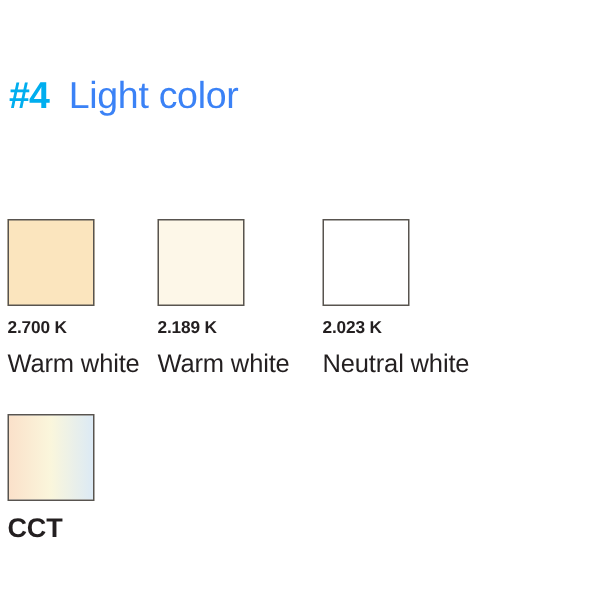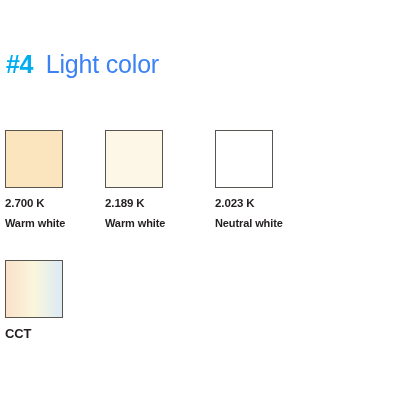--- a/index.html
+++ b/index.html
@@ -44,21 +44,21 @@
     position: absolute;
     left: 0;
     width: 400px;
     height: 120px;
   }
   .row-cct   { top: 130px; }
   .row-modes { top: 260px; }
 
   .cell {
     position: absolute;
-    top: 0;
+    top: 16px;
     width: 108px;
   }
   .cell-0 { left: 5px;   }
   .cell-1 { left: 105px; }
   .cell-2 { left: 215px; }
 
   .swatch {
     width: 58px;
     height: 58px;
     box-sizing: border-box;
@@ -74,29 +74,29 @@
 
   .label-primary {
     font-size: 11.5px;
     font-weight: 700;
     color: #231F20;
     margin-top: 9px;
     letter-spacing: -0.1px;
     white-space: nowrap;
   }
   .label-secondary {
-    font-size: 11px;
-    font-weight: 700;
+    font-size: 17px;
+    font-weight: 400;
     color: #231F20;
     margin-top: 8px;
     letter-spacing: -0.1px;
     white-space: nowrap;
   }
   .label-mode {
-    font-size: 13px;
+    font-size: 18px;
     font-weight: 700;
     color: #231F20;
     margin-top: 8px;
     letter-spacing: -0.1px;
     white-space: nowrap;
   }
 </style>
 </head>
 <body>
 

